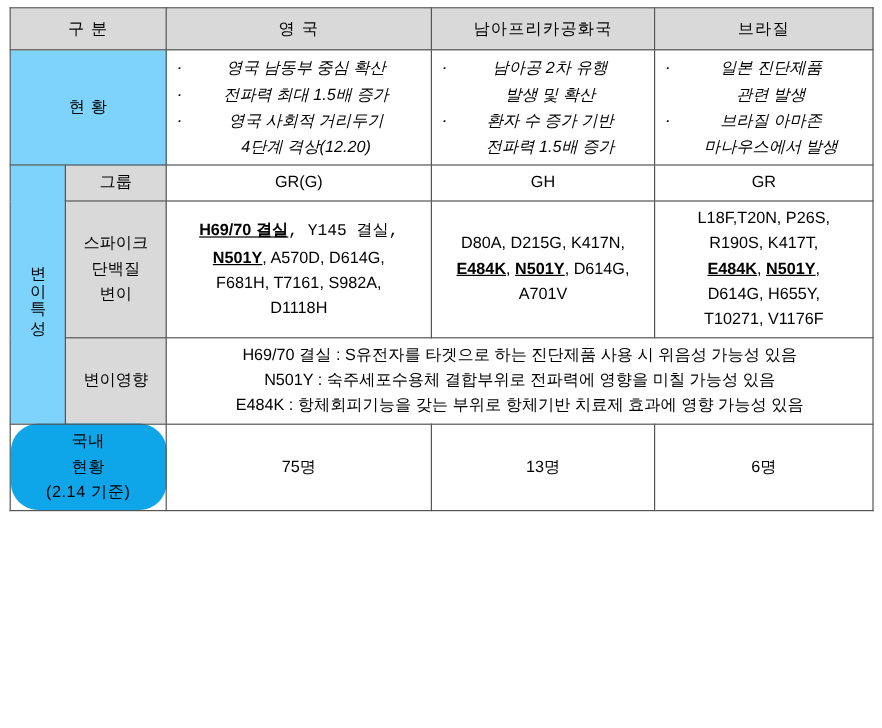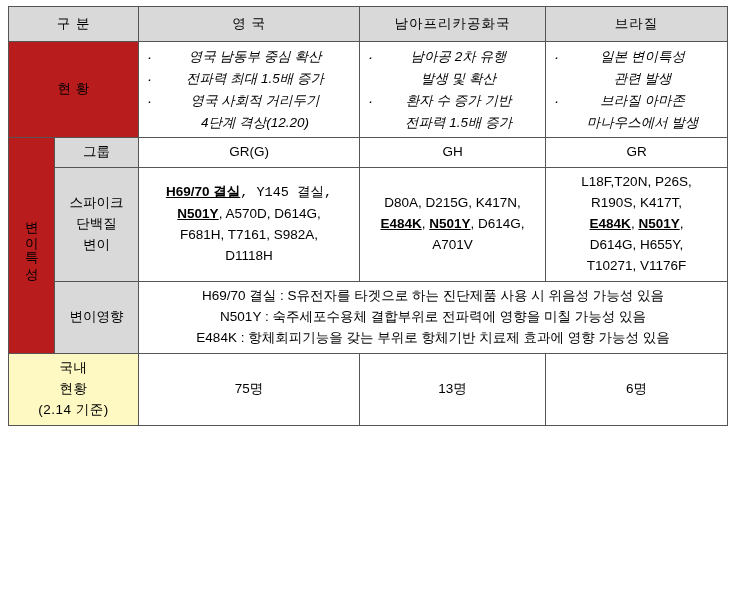--- a/index.html
+++ b/index.html
@@ -38,30 +38,31 @@
     font-weight: normal;
   }
   .hdr-cell {
     background: #d9d9d9;
     font-weight: bold;
     font-size: 15px;
     letter-spacing: 1px;
     height: 26px;
   }
   .rowlabel {
-    background: #b91c1c;
+    background: #7dd3fc;
     font-size: 14px;
     letter-spacing: 0.5px;
     margin-left: 12px;
   }
   .rowlabel-narrow {
-    background: #fef9c3;
+    background: #0ea5e9;
     font-size: 14px;
     letter-spacing: 0.5px;
     line-height: 1.35;
+    border-radius: 23px;
   }
   .sublabel {
     background: #d9d9d9;
     font-size: 13.5px;
     line-height: 1.4;
   }
   .bullet-cell {
     text-align: left;
     padding: 6px 8px 6px 10px;
   }
@@ -150,21 +151,21 @@
         <td class="bullet-cell">
           <ul>
               <li>남아공 2차 유행
 발생 및 확산</li>
               <li>환자 수 증가 기반
 전파력 1.5배 증가</li>
             </ul>
         </td>
         <td class="bullet-cell">
           <ul>
-              <li>일본 변이특성
+              <li>일본 진단제품
 관련 발생</li>
               <li>브라질 아마존
 마나우스에서 발생</li>
             </ul>
         </td>
       </tr>
 
       <tr>
         <td class="rowlabel tall-left" rowspan="3">
           <span style="writing-mode:vertical-rl; display:inline-block; letter-spacing:2px; line-height:1.6;">변이특성</span>

